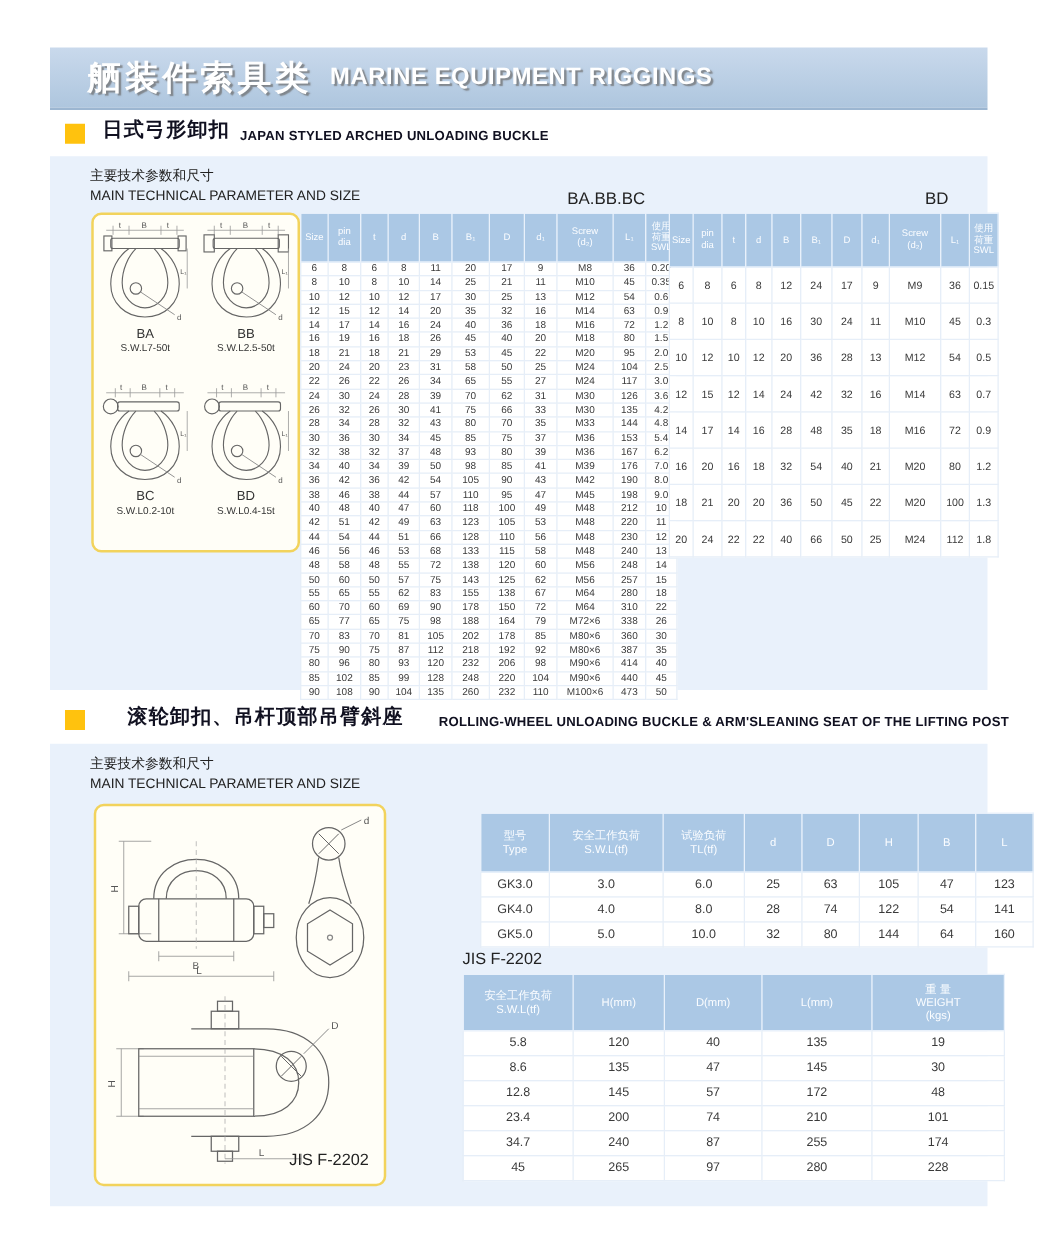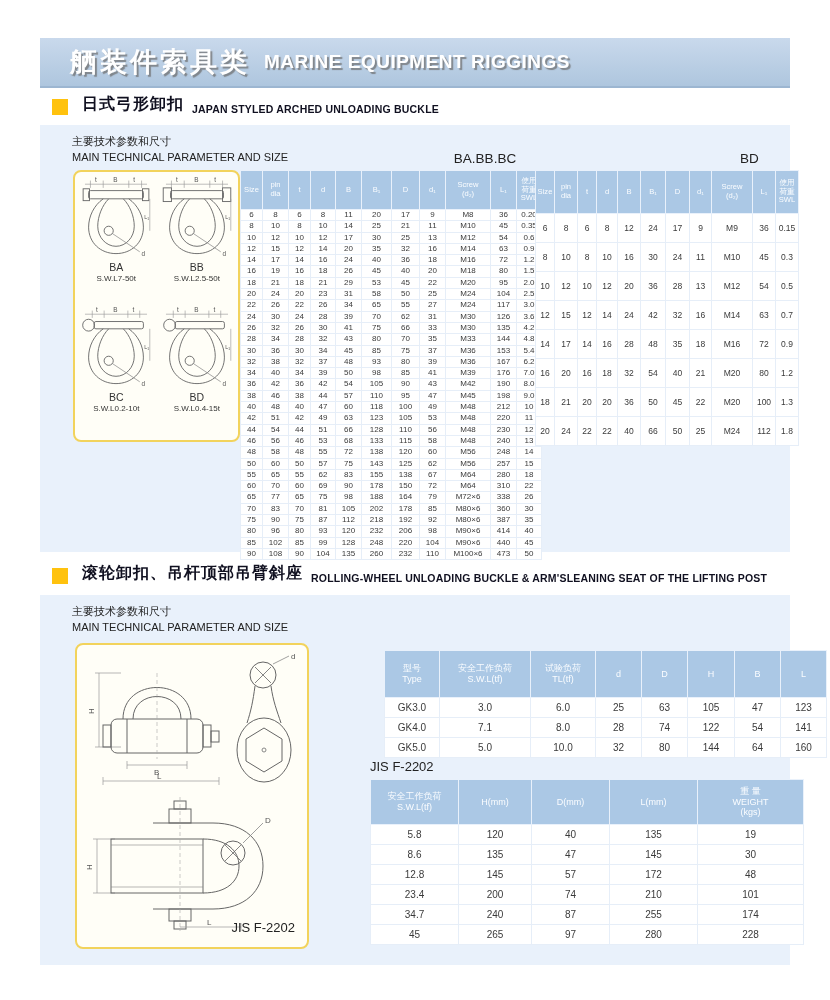--- a/index.html
+++ b/index.html
@@ -18,21 +18,21 @@
   .banner-cn{font-size:27px;font-weight:bold;color:#fff;letter-spacing:3px;
     text-shadow:2px 2px 1px rgba(110,110,110,.75);}
   .banner-en{font-size:19px;font-weight:bold;color:#fff;margin-left:14px;letter-spacing:.5px;
     text-shadow:2px 2px 1px rgba(110,110,110,.75);}
   
   .sec-heading{position:absolute;left:52px;display:flex;align-items:flex-end;}
   .sec-heading .bullet{width:16px;height:16px;background:#ffc20e;margin-right:14px;flex:0 0 auto;}
   .sec-heading .h-cn{font-size:16px;font-weight:bold;color:#101020;letter-spacing:1px;}
   .sec-heading .h-en{font-size:10.5px;font-weight:bold;color:#101020;margin-left:8px;letter-spacing:.2px;}
   #sec1-heading{top:94px;}
-  #sec2-heading{top:563px;}
+  #sec2-heading{top:563px;gap:20px;}
   
   .panel{position:absolute;left:40px;width:750px;background:#e9f1fb;}
   #panel1{top:125px;height:427px;}
   #panel2{top:595px;height:370px;}
   .param{position:absolute;left:32px;top:9px;font-size:11px;color:#222;line-height:1.45;}
   .table-cap{position:absolute;font-size:13.5px;color:#222;}
   #cap-babbbc{top:26px;left:395px;width:100px;text-align:center;}
   #cap-bd{top:26px;left:700px;}
   
   .diagram-box{position:absolute;background:#fffef7;border:2px solid #f2d35c;border-radius:8px;box-sizing:border-box;}
@@ -868,21 +868,21 @@
           <td>3.0</td>
           <td>6.0</td>
           <td>25</td>
           <td>63</td>
           <td>105</td>
           <td>47</td>
           <td>123</td>
         </tr>
         <tr>
           <td>GK4.0</td>
-          <td>7.1</td>
+          <td>4.0</td>
           <td>8.0</td>
           <td>28</td>
           <td>74</td>
           <td>122</td>
           <td>54</td>
           <td>141</td>
         </tr>
         <tr>
           <td>GK5.0</td>
           <td>5.0</td>

